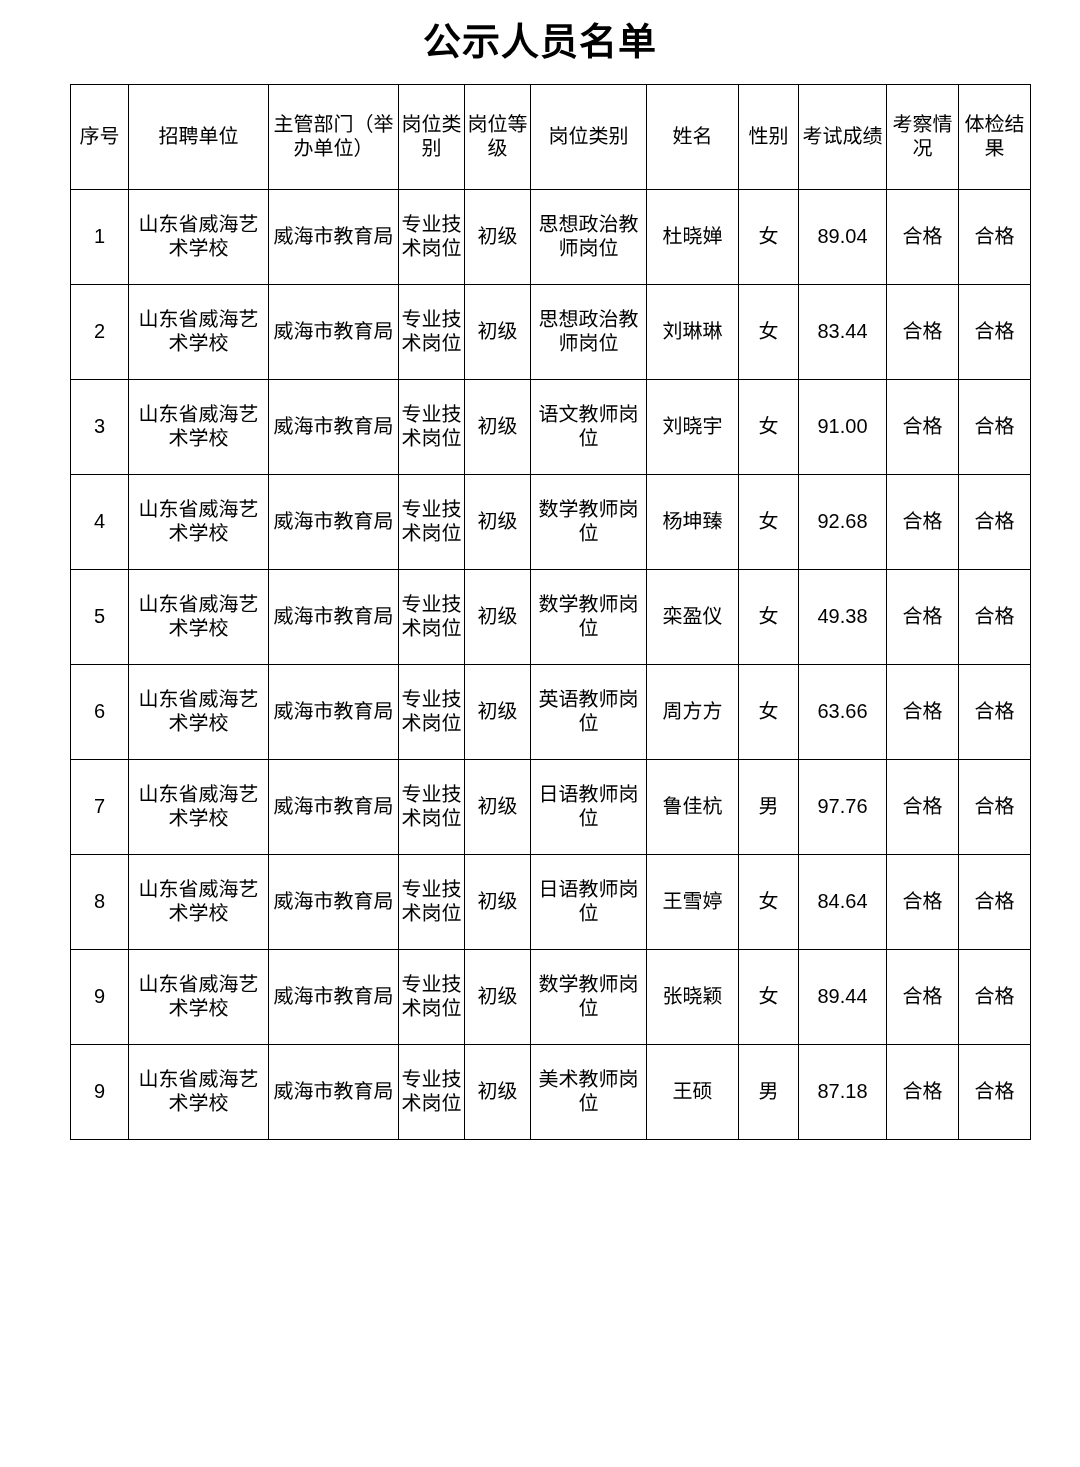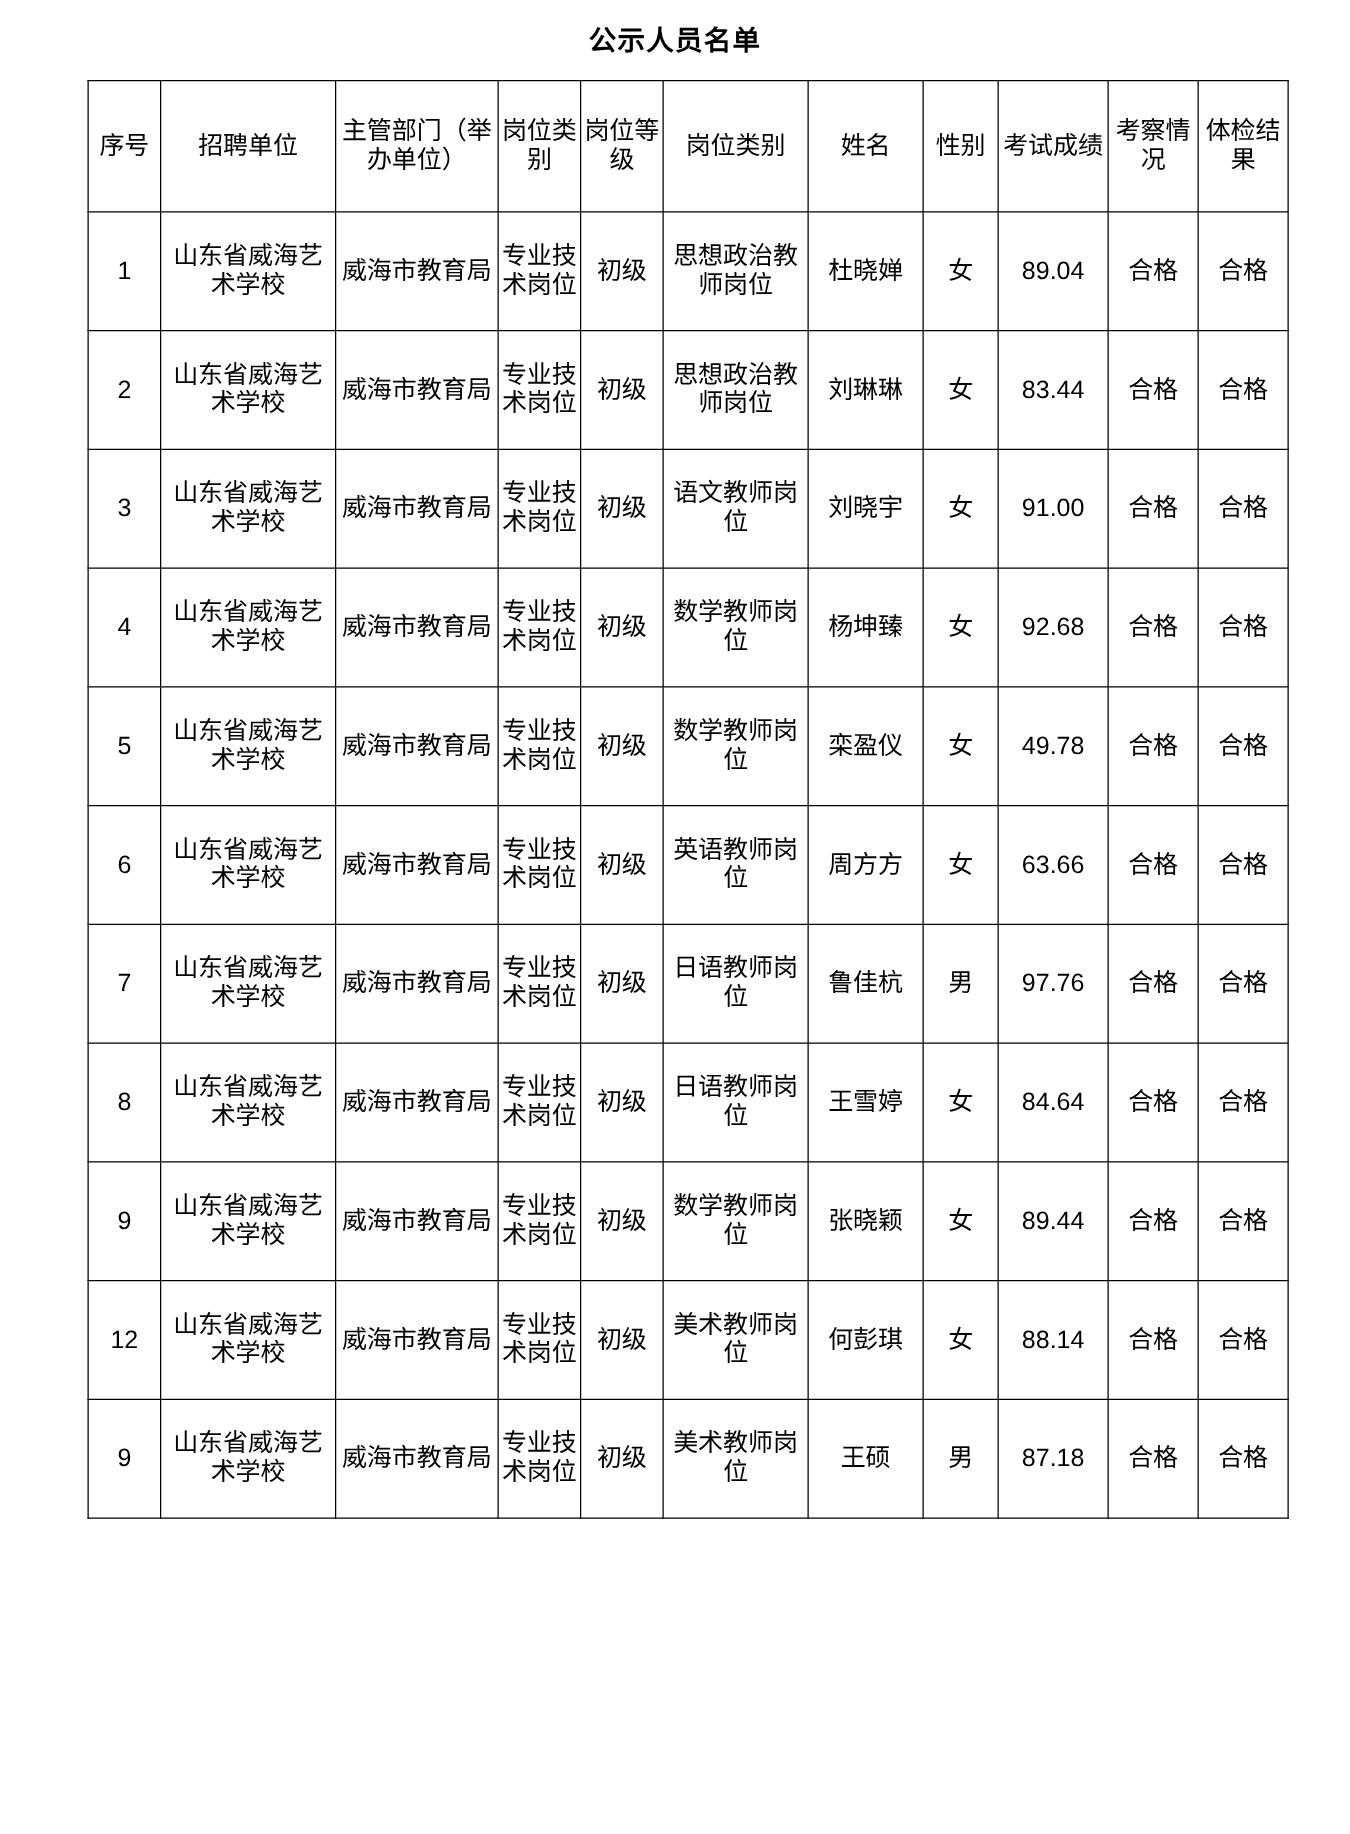--- a/index.html
+++ b/index.html
@@ -14,21 +14,21 @@
     color: #000000;
     -webkit-font-smoothing: antialiased;
   }
   .page {
     width: 1080px;
     box-sizing: border-box;
     padding: 10px 70px 0 70px;
   }
   .doc-title {
     text-align: center;
-    font-size: 22px;
+    font-size: 38px;
     font-weight: bold;
     letter-spacing: 1px;
     margin: 10px 0 18px 0;
     line-height: 1.2;
   }
   table.roster {
     border-collapse: collapse;
     width: 940px;
     table-layout: fixed;
   }
@@ -167,21 +167,21 @@
 
       <tr>
         <td>5</td>
         <td>山东省威海艺术学校</td>
         <td>威海市教育局</td>
         <td class="cell-narrow">专业技术岗位</td>
         <td>初级</td>
         <td>数学教师岗位</td>
         <td>栾盈仪</td>
         <td>女</td>
-        <td class="score">49.78</td>
+        <td class="score">49.38</td>
         <td>合格</td>
         <td>合格</td>
       </tr>
 
       <tr>
         <td>6</td>
         <td>山东省威海艺术学校</td>
         <td>威海市教育局</td>
         <td class="cell-narrow">专业技术岗位</td>
         <td>初级</td>
@@ -230,33 +230,20 @@
         <td>数学教师岗位</td>
         <td>张晓颖</td>
         <td>女</td>
         <td class="score">89.44</td>
         <td>合格</td>
         <td>合格</td>
       </tr>
 
 
 
-      <tr>
-        <td>12</td>
-        <td>山东省威海艺术学校</td>
-        <td>威海市教育局</td>
-        <td class="cell-narrow">专业技术岗位</td>
-        <td>初级</td>
-        <td>美术教师岗位</td>
-        <td>何彭琪</td>
-        <td>女</td>
-        <td class="score">88.14</td>
-        <td>合格</td>
-        <td>合格</td>
-      </tr>
 
       <tr>
         <td>9</td>
         <td>山东省威海艺术学校</td>
         <td>威海市教育局</td>
         <td class="cell-narrow">专业技术岗位</td>
         <td>初级</td>
         <td>美术教师岗位</td>
         <td>王硕</td>
         <td>男</td>

